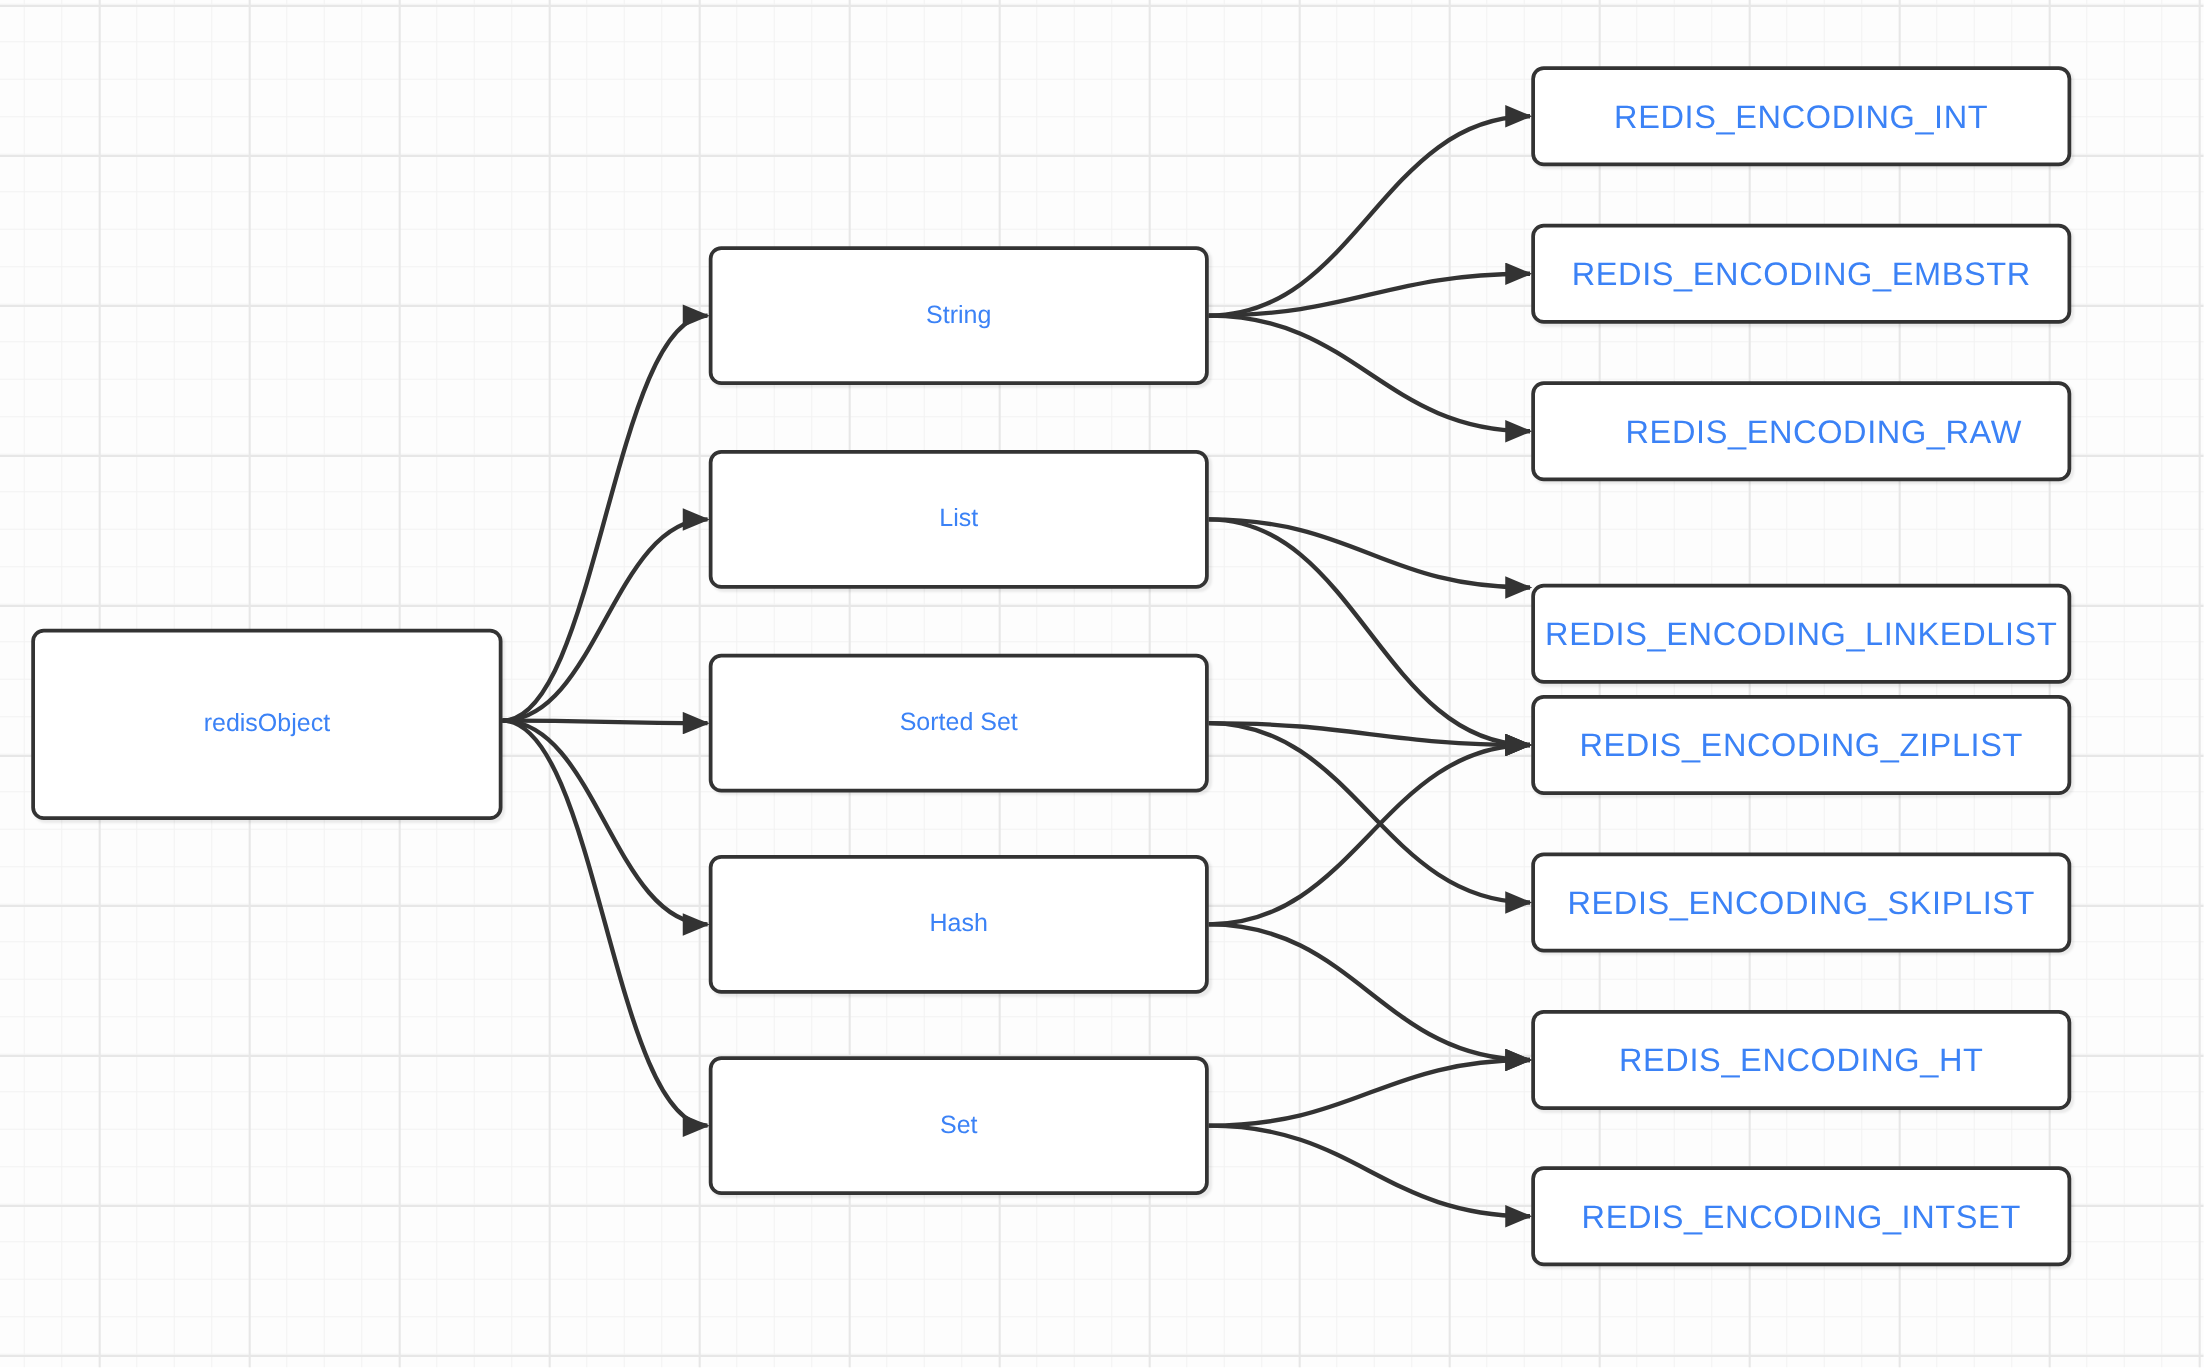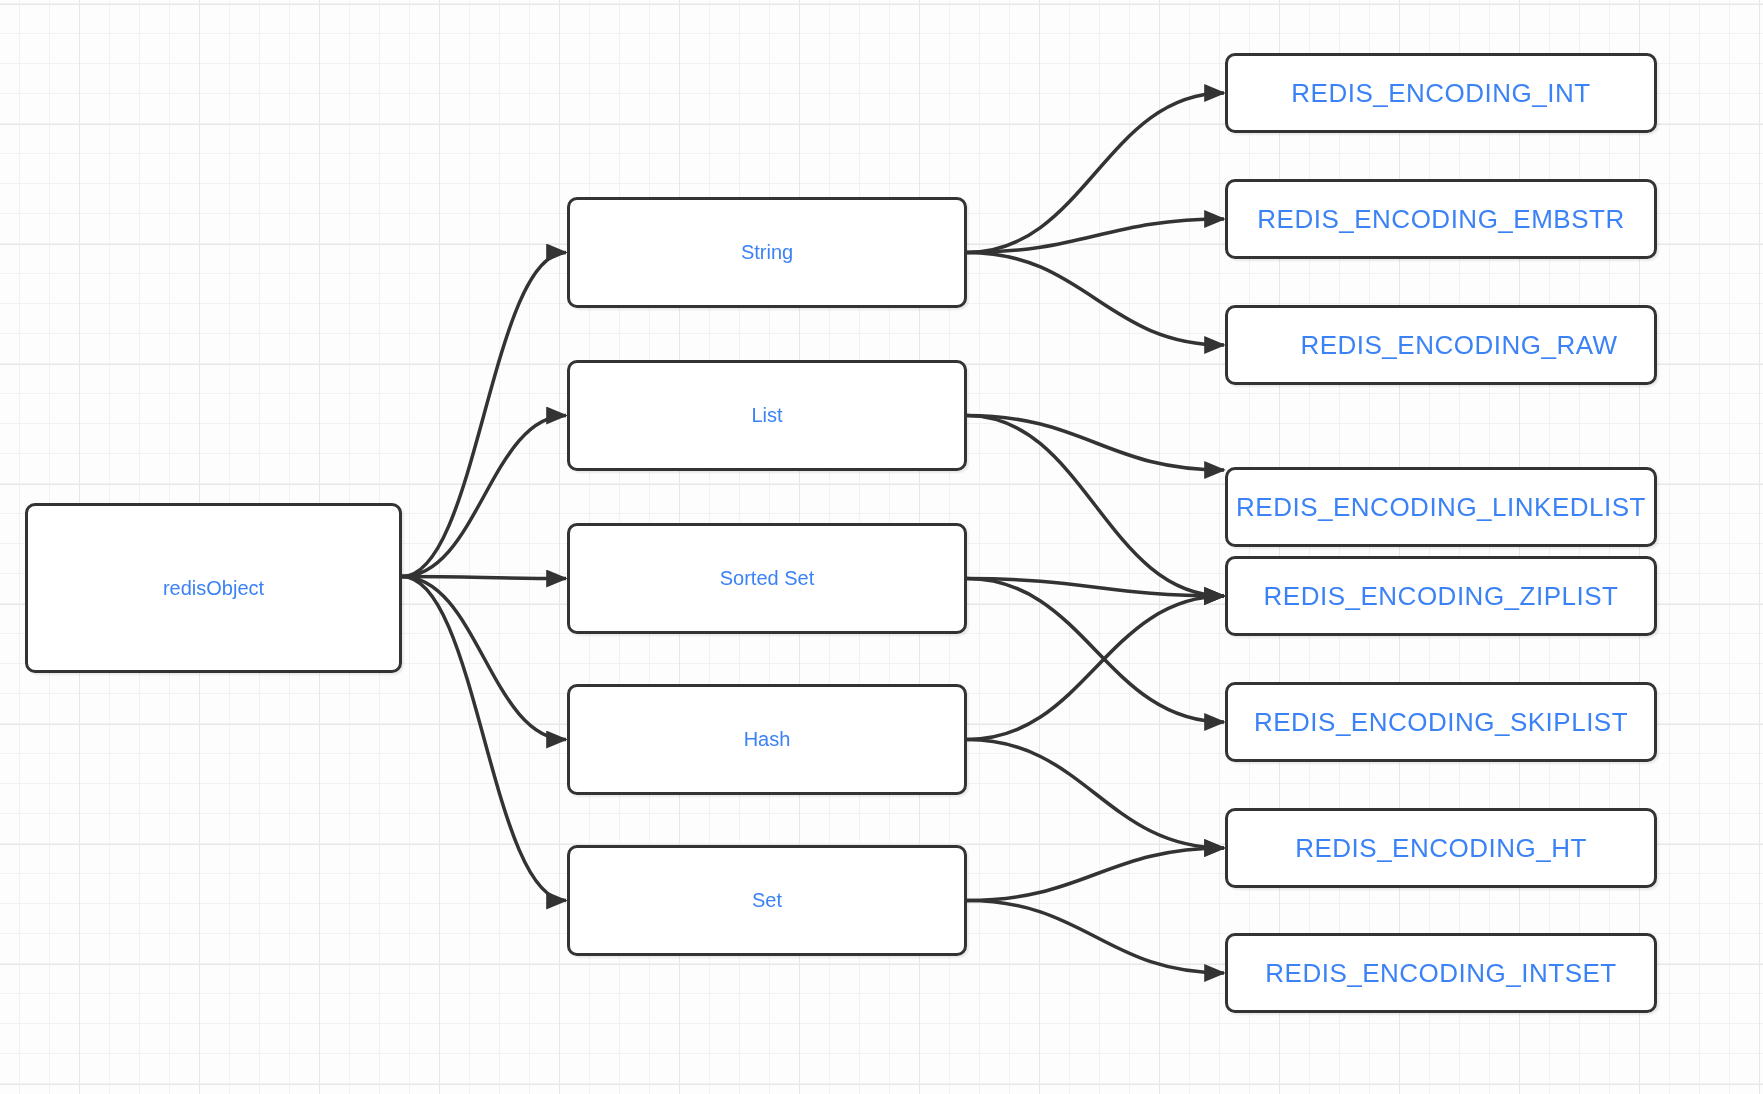--- a/index.html
+++ b/index.html
@@ -71,21 +71,21 @@
         <path d="M 967 415.5 C 1085.22 415.5, 1105.78 596, 1224 596" fill="none" stroke="#333333" stroke-width="3.5" marker-end="url(#arrowhead)"></path>
         <path d="M 967 578.5 C 1085.22 578.5, 1105.78 596, 1224 596" fill="none" stroke="#333333" stroke-width="3.5" marker-end="url(#arrowhead)"></path>
         <path d="M 967 578.5 C 1085.22 578.5, 1105.78 722, 1224 722" fill="none" stroke="#333333" stroke-width="3.5" marker-end="url(#arrowhead)"></path>
         <path d="M 967 739.5 C 1085.22 739.5, 1105.78 596, 1224 596" fill="none" stroke="#333333" stroke-width="3.5" marker-end="url(#arrowhead)"></path>
         <path d="M 967 739.5 C 1085.22 739.5, 1105.78 848, 1224 848" fill="none" stroke="#333333" stroke-width="3.5" marker-end="url(#arrowhead)"></path>
         <path d="M 967 900.5 C 1085.22 900.5, 1105.78 848, 1224 848" fill="none" stroke="#333333" stroke-width="3.5" marker-end="url(#arrowhead)"></path>
         <path d="M 967 900.5 C 1085.22 900.5, 1105.78 973, 1224 973" fill="none" stroke="#333333" stroke-width="3.5" marker-end="url(#arrowhead)"></path>
       </g>
   </svg>
 
-  <div class="node col-left" id="n-redisObject" style="left: 25px; top: 503px; width: 377px; height: 170px;">
+  <div class="node col-left" id="n-redisObject" style="left: 25px; top: 503px; width: 377px; height: 153px;">
     <span>redisObject</span>
   </div>
 
   <div class="node col-mid" id="n-String" style="left: 567px; top: 197px; width: 400px; height: 111px;">
     <span>String</span>
   </div>
   <div class="node col-mid" id="n-List" style="left: 567px; top: 360px; width: 400px; height: 111px;">
     <span>List</span>
   </div>
   <div class="node col-mid" id="n-SortedSet" style="left: 567px; top: 523px; width: 400px; height: 111px;">

